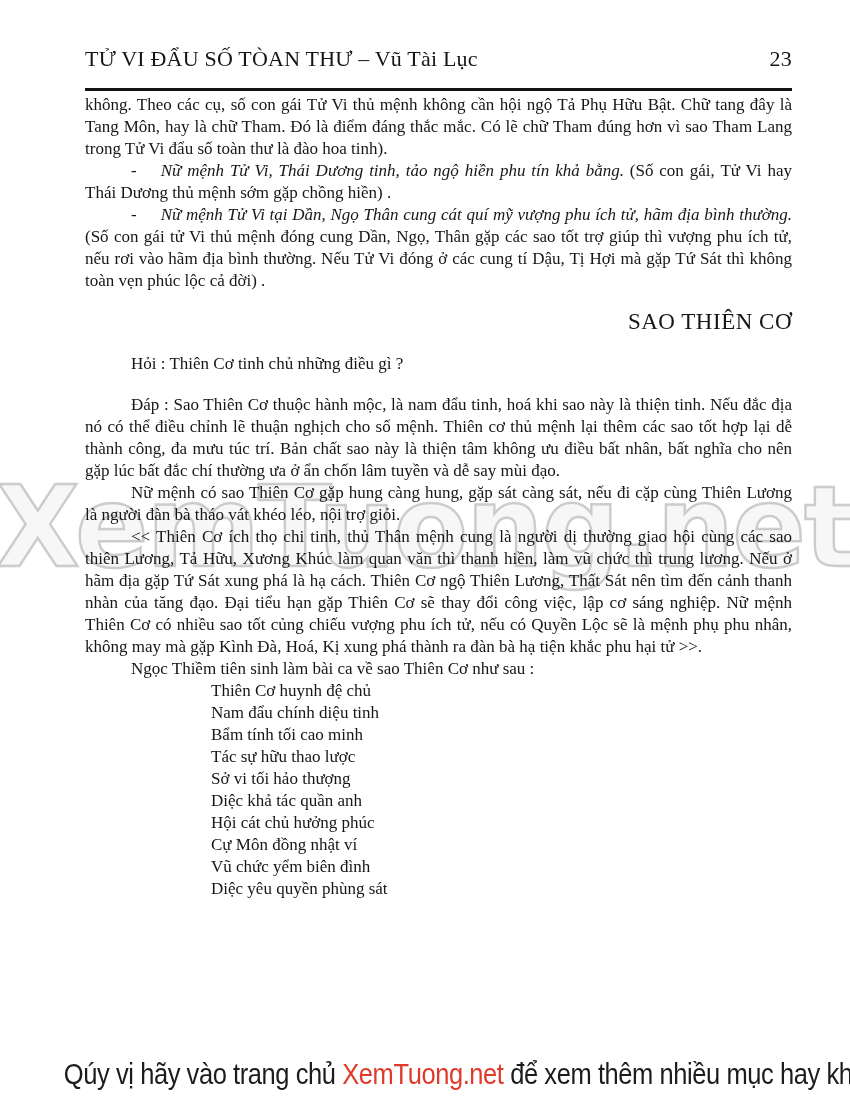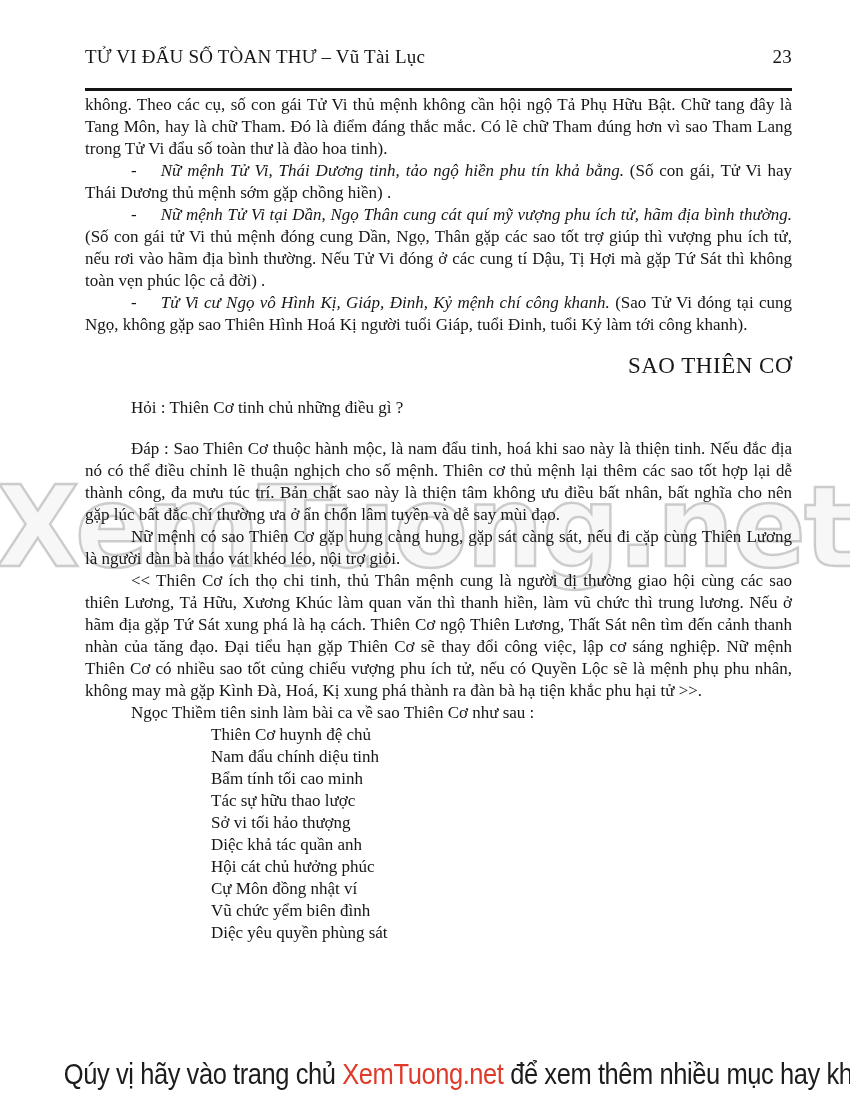--- a/index.html
+++ b/index.html
@@ -10,21 +10,21 @@
     color:#161616;
     position:relative;
     overflow:hidden;
   }
   .page{position:absolute;inset:0;background:#fff;}
 
   
   .header{
     position:absolute;top:46px;left:85px;right:58px;
     display:flex;justify-content:space-between;align-items:flex-start;
-    font-size:19px;letter-spacing:0.2px;
+    font-size:22px;letter-spacing:0.2px;
   }
   .rule{
     position:absolute;top:88px;left:85px;right:58px;
     height:3px;background:#141414;
   }
 
   
   .watermark{
     position:absolute;top:452px;left:50%;
     transform:translateX(-50%) scaleX(0.97);
@@ -93,21 +93,20 @@
   <div class="watermark">XemTuong.net</div>
 
   <div class="content">
 
     <p>không. Theo các cụ, số con gái Tử Vi thủ mệnh không cần hội ngộ Tả Phụ Hữu Bật. Chữ tang đây là Tang Môn, hay là chữ Tham. Đó là điểm đáng thắc mắc. Có lẽ chữ Tham đúng hơn vì sao Tham Lang trong Tử Vi đẩu số toàn thư là đào hoa tinh).</p>
 
     <p class="bullet"><span class="marker">-</span><i>Nữ mệnh Tử Vi, Thái Dương tinh, tảo ngộ hiền phu tín khả bằng.</i> <span>(Số con gái, Tử Vi hay Thái Dương thủ mệnh sớm gặp chồng hiền) .</span></p>
 
     <p class="bullet"><span class="marker">-</span><i>Nữ mệnh Tử Vi tại Dần, Ngọ Thân cung cát quí mỹ vượng phu ích tử, hãm địa bình thường.</i> <span>(Số con gái tử Vi thủ mệnh đóng cung Dần, Ngọ, Thân gặp các sao tốt trợ giúp thì vượng phu ích tử, nếu rơi vào hãm địa bình thường. Nếu Tử Vi đóng ở các cung tí Dậu, Tị Hợi mà gặp Tứ Sát thì không toàn vẹn phúc lộc cả đời) .</span></p>
 
-    <p class="bullet"><span class="marker">-</span><i>Tử Vi cư Ngọ vô Hình Kị, Giáp, Đinh, Kỷ mệnh chí công khanh.</i> <span>(Sao Tử Vi đóng tại cung Ngọ, không gặp sao Thiên Hình Hoá Kị người tuổi Giáp, tuổi Đinh, tuổi Kỷ làm tới công khanh).</span></p>
 
     <h2 class="section-heading">SAO THIÊN CƠ</h2>
 
     <p class="indent question">Hỏi : Thiên Cơ tinh chủ những điều gì ?</p>
 
     <p class="indent">Đáp : Sao Thiên Cơ thuộc hành mộc, là nam đẩu tinh, hoá khi sao này là thiện tinh. Nếu đắc địa nó có thể điều chỉnh lẽ thuận nghịch cho số mệnh. Thiên cơ thủ mệnh lại thêm các sao tốt hợp lại dễ thành công, đa mưu túc trí. Bản chất sao này là thiện tâm không ưu điều bất nhân, bất nghĩa cho nên gặp lúc bất đắc chí thường ưa ở ẩn chốn lâm tuyền và dễ say mùi đạo.</p>
 
     <p class="indent">Nữ mệnh có sao Thiên Cơ gặp hung càng hung, gặp sát càng sát, nếu đi cặp cùng Thiên Lương là người đàn bà tháo vát khéo léo, nội trợ giỏi.</p>
 
 

